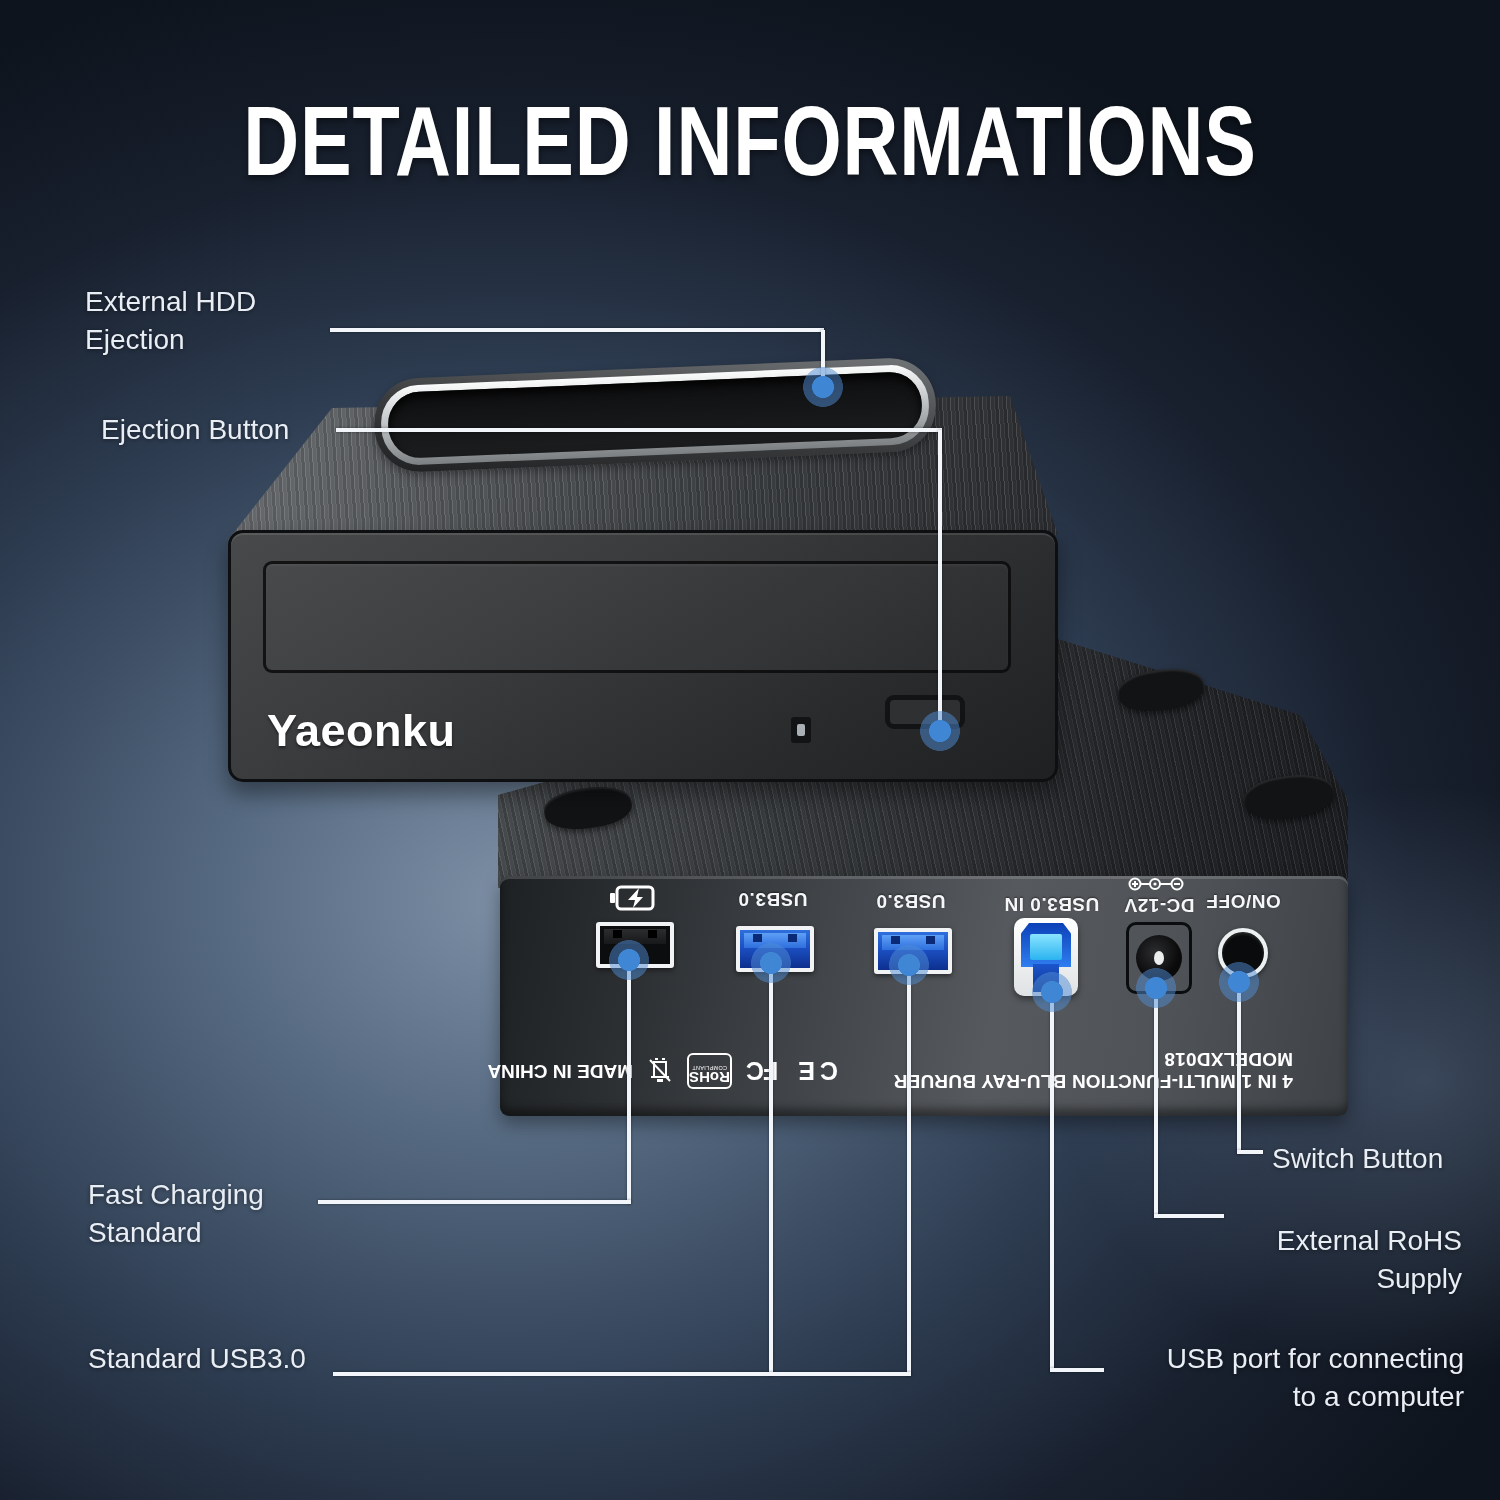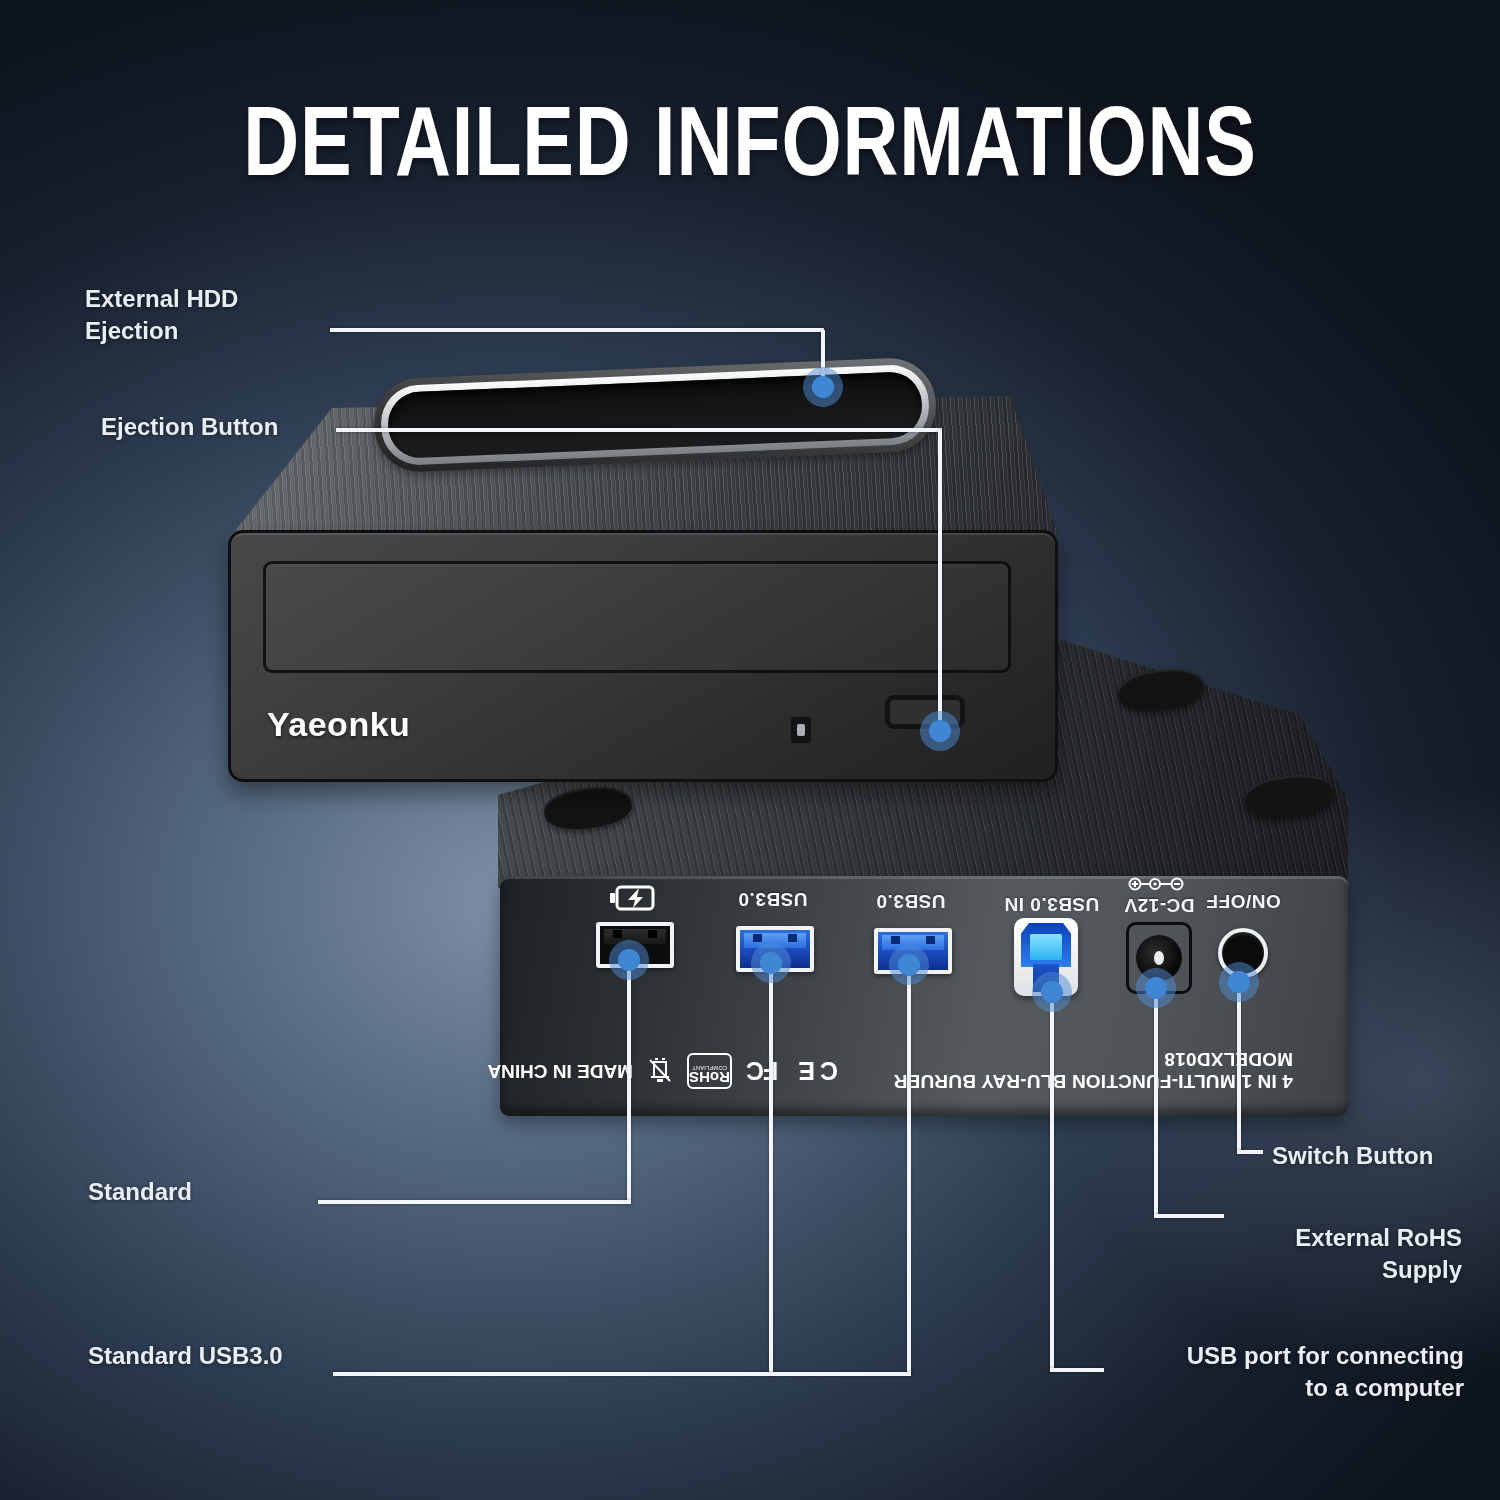--- a/index.html
+++ b/index.html
@@ -10,21 +10,21 @@
       radial-gradient(520px 420px at 95% 72%, rgba(116,138,166,.38) 0%, rgba(116,138,166,0) 70%),
       radial-gradient(1150px 950px at 34% 60%, #7d8fa5 0%, #54687f 26%, #2f3e53 54%, #18202e 78%, #0e141d 100%);
   }
   .title{
     position:absolute;top:84px;left:0;width:100%;text-align:center;
     color:#ffffff;font-size:88px;font-weight:bold;letter-spacing:1px;
     transform:scale(.88,1.12);transform-origin:center top;
     text-shadow:0 3px 6px rgba(0,0,0,.45);white-space:nowrap;
   }
   .lbl{
-    position:absolute;color:#e9eef5;font-size:24px;line-height:1.34;font-weight:bold;
+    position:absolute;color:#e9eef5;font-size:28px;line-height:1.34;font-weight:normal;
     text-shadow:0 1px 4px rgba(0,0,0,.45);
   }
   .lbl.right{text-align:right;}
   .line{position:absolute;background:#f2f6fa;box-shadow:0 0 3px rgba(0,0,0,.4);}
   .dot{
     position:absolute;width:42px;height:42px;margin:-21px 0 0 -21px;border-radius:50%;
     background:radial-gradient(circle,#3f86d4 0 36%,rgba(80,140,212,.5) 38% 66%,rgba(80,140,212,0) 68%);
   }
   
   .d2-top{
@@ -96,21 +96,21 @@
   .slot .hole{position:absolute;inset:14px;border-radius:32px;background:linear-gradient(180deg,#0e0f10,#1b1d1f);
     box-shadow:inset 0 5px 10px rgba(0,0,0,.9);}
   .d1-face{
     position:absolute;left:228px;top:530px;width:830px;height:252px;border-radius:15px;
     border:3px solid #0e0f10;box-sizing:border-box;
     background:linear-gradient(150deg,#47494b 0%,#3a3c3e 35%,#292b2d 72%,#1e2022 100%);
     box-shadow:inset 0 2px 0 rgba(255,255,255,.10), 0 12px 22px rgba(0,0,0,.4);
   }
   .tray{position:absolute;left:32px;top:28px;width:742px;height:106px;border:3px solid rgba(10,10,12,.85);
     border-radius:9px;background:rgba(255,255,255,.02);box-shadow:inset 0 2px 3px rgba(255,255,255,.05);}
-  .brand{position:absolute;left:36px;top:172px;color:#fff;font-weight:bold;font-size:34px;letter-spacing:.5px;
+  .brand{position:absolute;left:36px;top:172px;color:#fff;font-weight:bold;font-size:45px;letter-spacing:.5px;
     text-shadow:0 2px 3px rgba(0,0,0,.5);}
   .led{position:absolute;left:560px;top:184px;width:20px;height:26px;background:#121315;border-radius:3px;}
   .led i{position:absolute;left:6px;top:7px;width:8px;height:12px;background:#a9afb5;border-radius:2px;display:block;}
   .ejbtn{position:absolute;left:654px;top:162px;width:80px;height:34px;border:5px solid #121314;border-radius:9px;
     background:#2e3032;box-sizing:border-box;}
   svg{display:block;}
 </style>
 </head>
 <body>
 
@@ -243,20 +243,21 @@
   <div class="dot" style="left:1239px;top:982px;"></div>
 
   <div class="lbl" style="left:85px;top:283px;">
     <div>External HDD</div>
     <div>Ejection</div>
   </div>
   <div class="lbl" style="left:101px;top:411px;">
     <div>Ejection Button</div>
   </div>
   <div class="lbl" style="left:88px;top:1176px;">
+    <div>Fast Charging</div>
     <div>Standard</div>
   </div>
   <div class="lbl" style="left:88px;top:1340px;">
     <div>Standard USB3.0</div>
   </div>
   <div class="lbl" style="left:1272px;top:1140px;">
     <div>Switch Button</div>
   </div>
   <div class="lbl right" style="left:1148px;top:1222px;width:314px;">
     <div>External RoHS</div>

